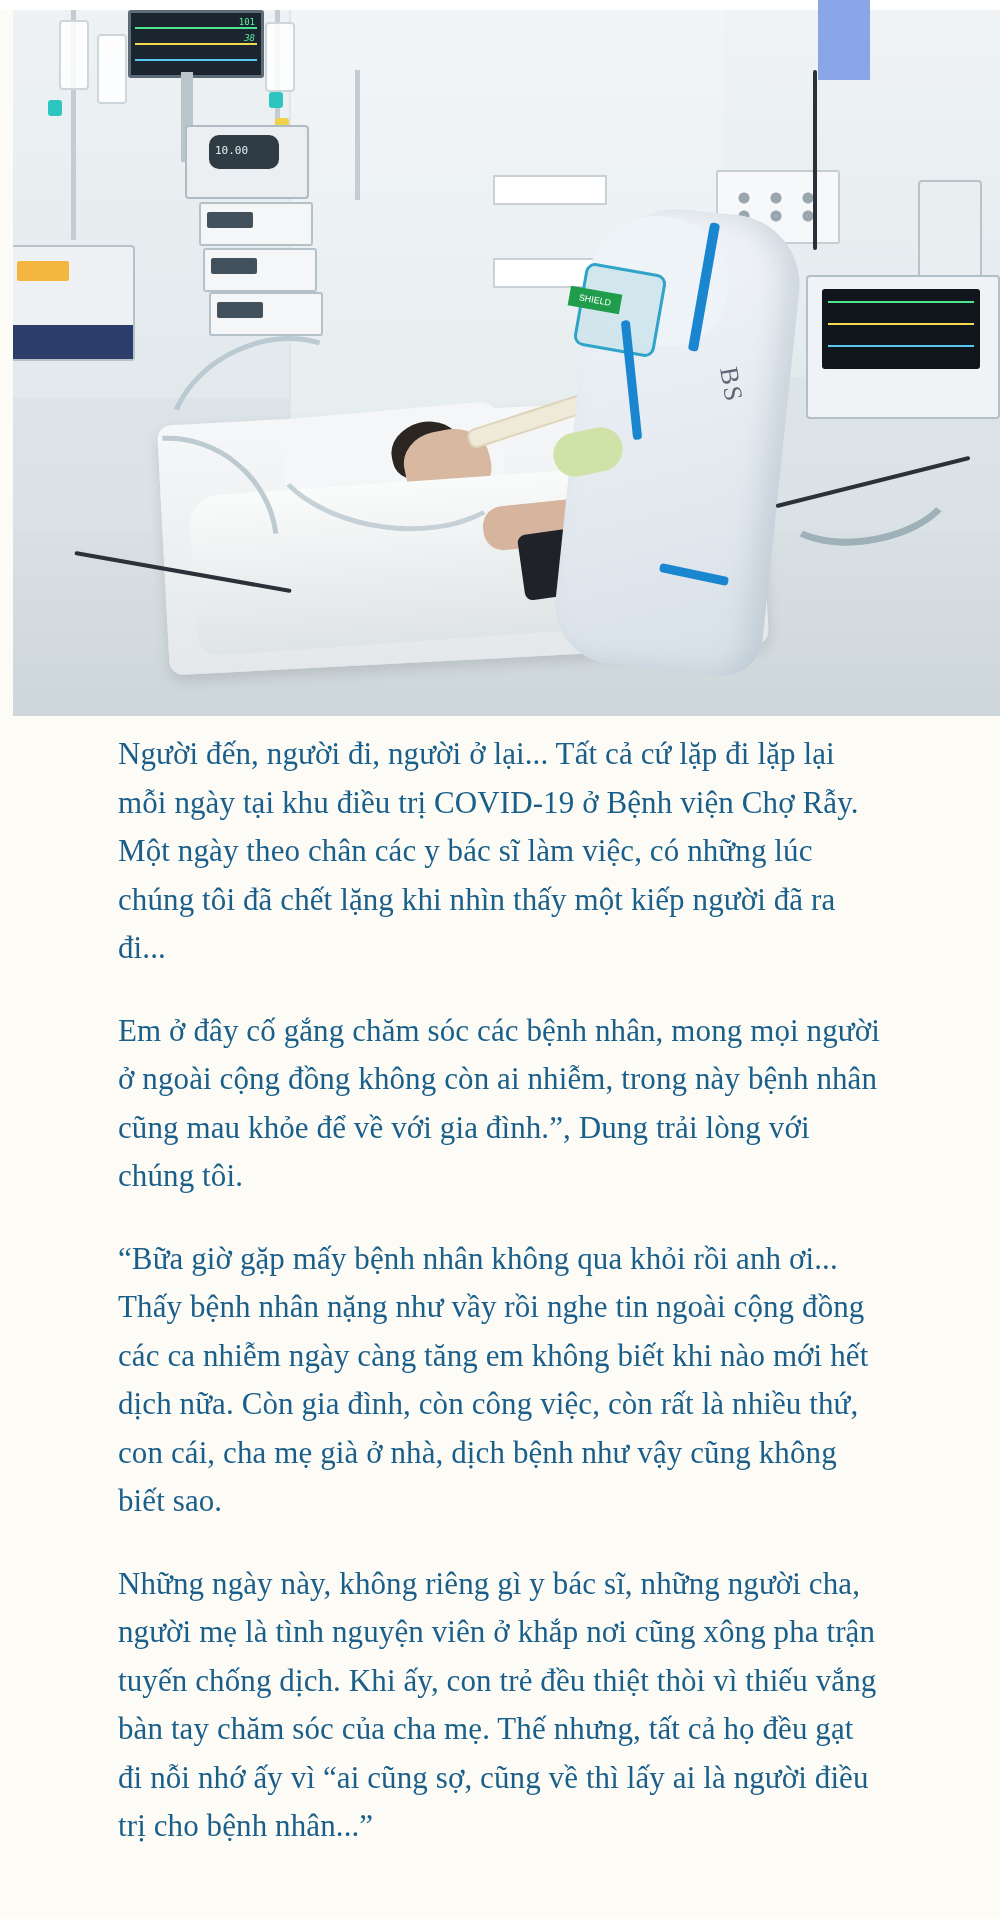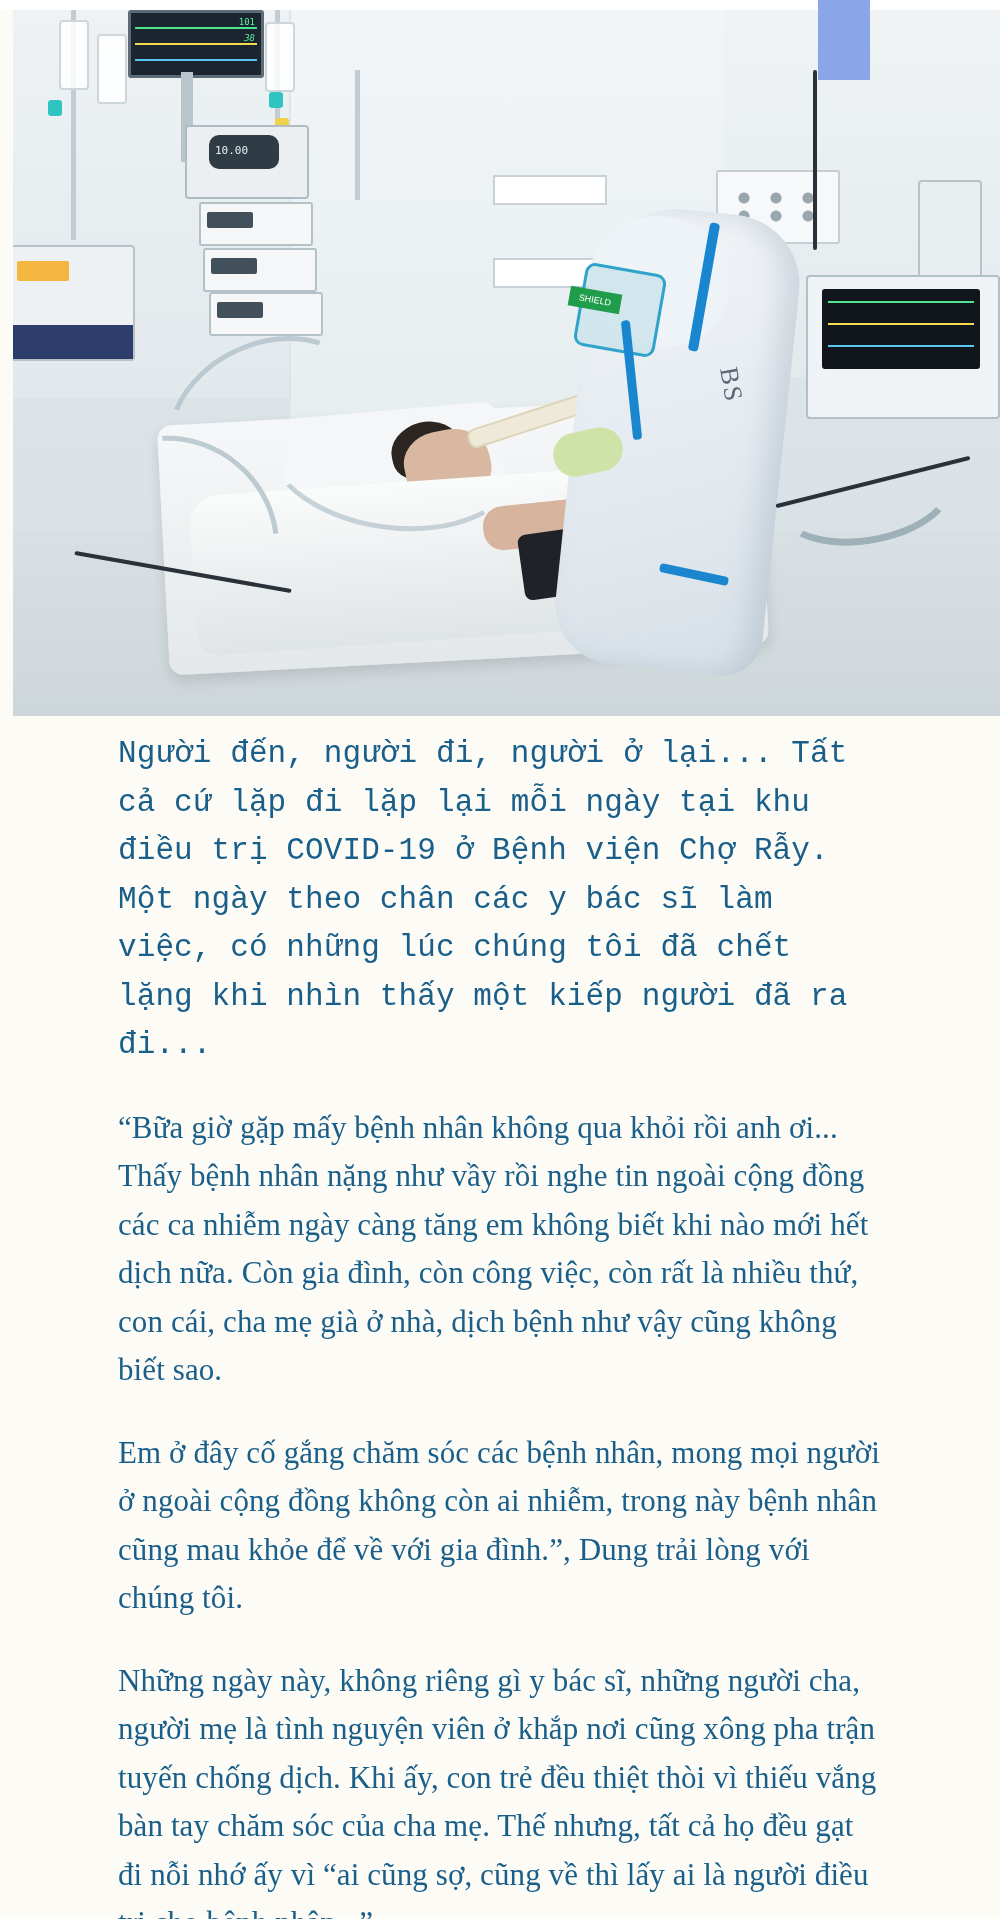--- a/index.html
+++ b/index.html
@@ -311,21 +311,21 @@
   .para {
     color: #1a5f8a;
     font-family: "Liberation Serif", serif;
     font-size: 31px;
     line-height: 48.5px;
     margin: 0 0 34px 0;
     padding: 0 118px 0 118px;
     text-align: left;
     letter-spacing: .1px;
   }
-  .para:first-child { margin-top: 14px; font-family: Liberation Mono, monospace; }
+  .para:first-child { margin-top: 14px; }
 </style>
 </head>
 <body>
 
 <div class="page">
 
   <div class="topbar"></div>
   <div class="blue-tab"></div>
 
   <div class="photo-wrap">
@@ -407,18 +407,18 @@
       <div class="tube t3"></div>
       <div class="cable c1"></div>
       <div class="cable c2"></div>
       <div class="cable c3"></div>
       <div class="floor-hose"></div>
     </div>
   </div>
 
   <div class="article">
     <p class="para">Người đến, người đi, người ở lại... Tất cả cứ lặp đi lặp lại mỗi ngày tại khu điều trị COVID-19 ở Bệnh viện Chợ Rẫy. Một ngày theo chân các y bác sĩ làm việc, có những lúc chúng tôi đã chết lặng khi nhìn thấy một kiếp người đã ra đi...</p>
+    <p class="para">Em ở đây cố gắng chăm sóc các bệnh nhân, mong mọi người ở ngoài cộng đồng không còn ai nhiễm, trong này bệnh nhân cũng mau khỏe để về với gia đình.”, Dung trải lòng với chúng tôi.</p>
     <p class="para">“Bữa giờ gặp mấy bệnh nhân không qua khỏi rồi anh ơi... Thấy bệnh nhân nặng như vầy rồi nghe tin ngoài cộng đồng các ca nhiễm ngày càng tăng em không biết khi nào mới hết dịch nữa. Còn gia đình, còn công việc, còn rất là nhiều thứ, con cái, cha mẹ già ở nhà, dịch bệnh như vậy cũng không biết sao.</p>
-    <p class="para">Em ở đây cố gắng chăm sóc các bệnh nhân, mong mọi người ở ngoài cộng đồng không còn ai nhiễm, trong này bệnh nhân cũng mau khỏe để về với gia đình.”, Dung trải lòng với chúng tôi.</p>
     <p class="para">Những ngày này, không riêng gì y bác sĩ, những người cha, người mẹ là tình nguyện viên ở khắp nơi cũng xông pha trận tuyến chống dịch. Khi ấy, con trẻ đều thiệt thòi vì thiếu vắng bàn tay chăm sóc của cha mẹ. Thế nhưng, tất cả họ đều gạt đi nỗi nhớ ấy vì “ai cũng sợ, cũng về thì lấy ai là người điều trị cho bệnh nhân...”</p>
   </div>
 
 </div>
 
 </body></html>

